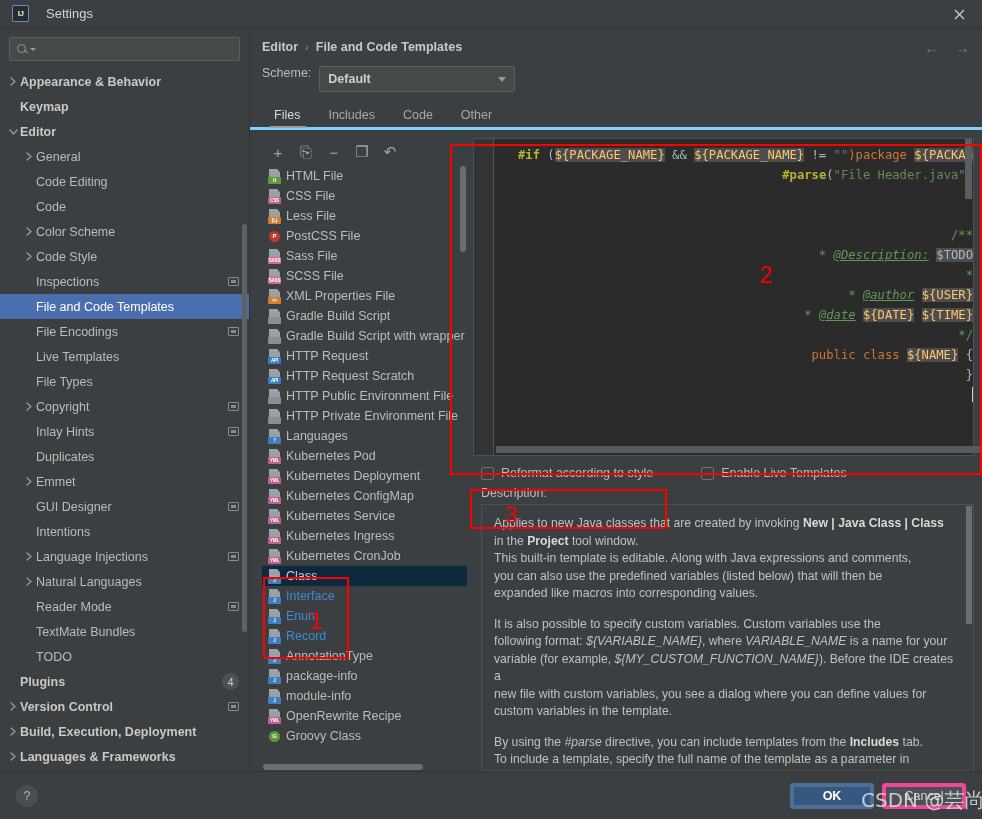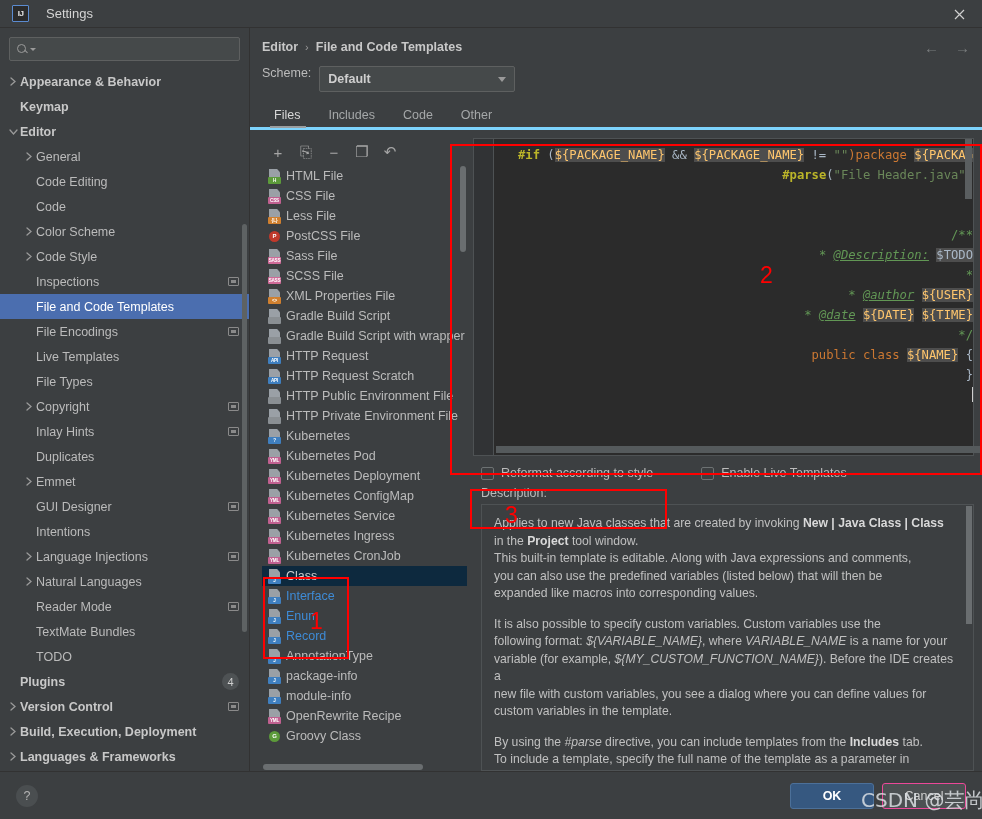--- a/index.html
+++ b/index.html
@@ -135,21 +135,21 @@
   .desctext i{ font-style:italic; }
   .desc-vscroll{ position:absolute; right:1px; top:1px; width:6px; height:118px; background:#6a6e70;}
 
   
   .footer{ height:48px; flex:0 0 48px; display:flex; align-items:center; padding:0 16px;
            border-top:1px solid #323232; position:relative;}
   .helpbtn{ width:22px;height:22px;border-radius:50%;background:#4a4e50;color:#b5b5b5;
             display:flex;align-items:center;justify-content:center;font-size:12.5px;}
   .btns{ margin-left:auto; display:flex; gap:8px; }
   .btn{ min-width:84px;height:26px;border-radius:3px;display:flex;align-items:center;
-        justify-content:center;font-size:12.5px;color:#cfcfcf;border:1px solid #ec4899;background:#4c5052;}
+        justify-content:center;font-size:12.5px;color:#cfcfcf;border:4px solid #ec4899;background:#4c5052;}
   .btn.primary{ background:#365880; border-color:#4c7099; color:#ffffff; font-weight:bold;}
 
   
   .anno{ position:absolute; border:2px solid #ff0000; pointer-events:none; z-index:40; }
   .annonum{ position:absolute; color:#ff0000; font-size:23px; font-family:"Liberation Sans",sans-serif;
             z-index:41; pointer-events:none; }
   .watermark{ position:absolute; z-index:45; color:rgba(225,228,232,0.82); font-size:20px;
               font-family:"DejaVu Sans", sans-serif; pointer-events:none; white-space:nowrap;}
 </style>
 </head>
@@ -477,21 +477,21 @@
                   <span class="pg"></span>
                   <span class="tag" style="background:#8a8f93"></span>
                 </span>
                 <span class="fl">HTTP Private Environment File</span>
               </div>
               <div class="frow">
                 <span class="ficon">
                   <span class="pg"></span>
                   <span class="tag" style="background:#3f7fbf">?</span>
                 </span>
-                <span class="fl">Kubernetes</span>
+                <span class="fl">Languages</span>
               </div>
               <div class="frow">
                 <span class="ficon">
                   <span class="pg"></span>
                   <span class="tag" style="background:#c06090">YML</span>
                 </span>
                 <span class="fl">Kubernetes Pod</span>
               </div>
               <div class="frow">
                 <span class="ficon">

